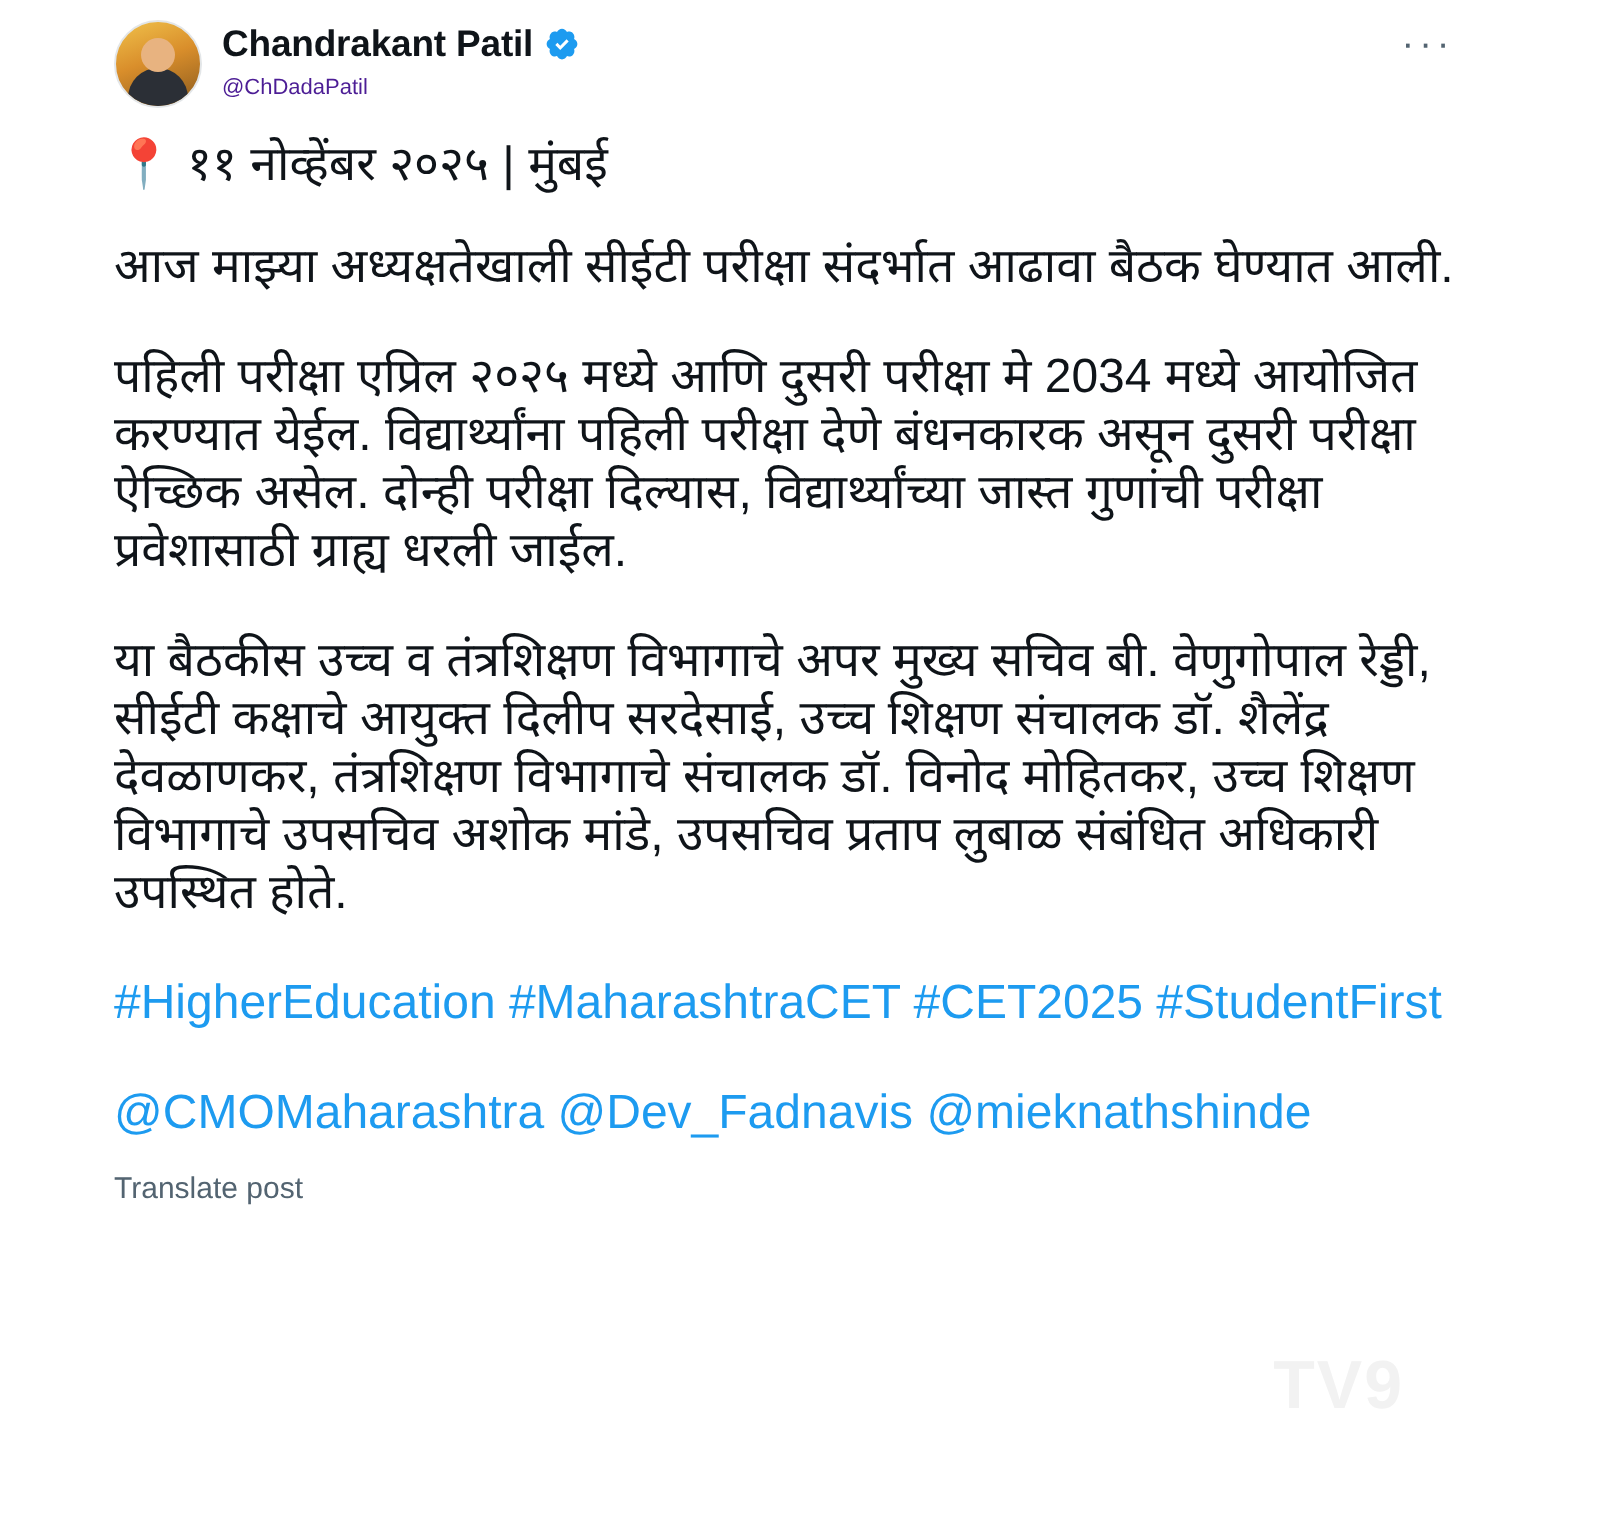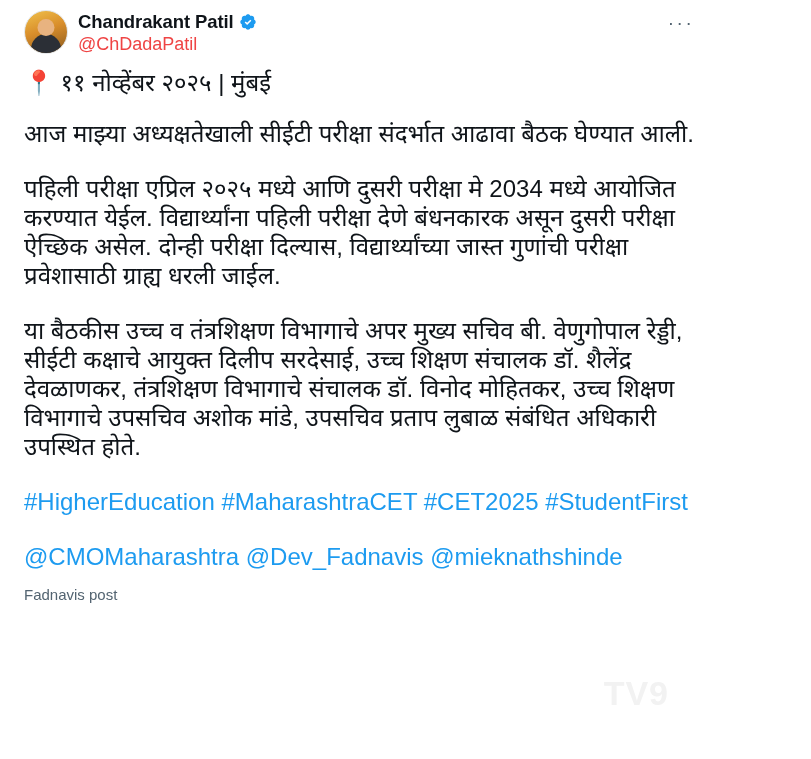--- a/index.html
+++ b/index.html
@@ -14,20 +14,21 @@
     color: #0f1419;
     overflow: hidden;
   }
   .tweet {
     position: relative;
     width: 717px;
     height: 759px;
     box-sizing: border-box;
     padding: 10px 16px 0 16px;
     background: #fff;
+    margin-left: 33px;
   }
   .header {
     display: flex;
     align-items: flex-start;
     gap: 10px;
     padding-left: 8px;
   }
   .avatar {
     width: 42px;
     height: 42px;
@@ -79,22 +80,22 @@
     line-height: 22px;
     letter-spacing: -0.1px;
   }
   .verified {
     width: 18px;
     height: 18px;
     display: inline-block;
     flex: 0 0 auto;
   }
   .handle {
-    font-size: 18px;
-    color: #ef4444;
+    font-size: 11px;
+    color: #4c1d95;
     line-height: 20px;
   }
   .more-btn {
     position: absolute;
     right: 22px;
     top: 14px;
     width: 28px;
     height: 22px;
     color: #536471;
     font-size: 19px;
@@ -181,16 +182,16 @@
 
     <p class="tags">
       <span class="link">#HigherEducation #MaharashtraCET #CET2025 #StudentFirst</span><br>
     </p>
 
     <p class="mentions">
       <span class="link">@CMOMaharashtra @Dev_Fadnavis @mieknathshinde</span><br>
     </p>
   </div>
 
-  <div class="translate">Fadnavis post</div>
+  <div class="translate">Translate post</div>
 
   <div class="watermark">TV9</div>
 </div>
 
 </body></html>

